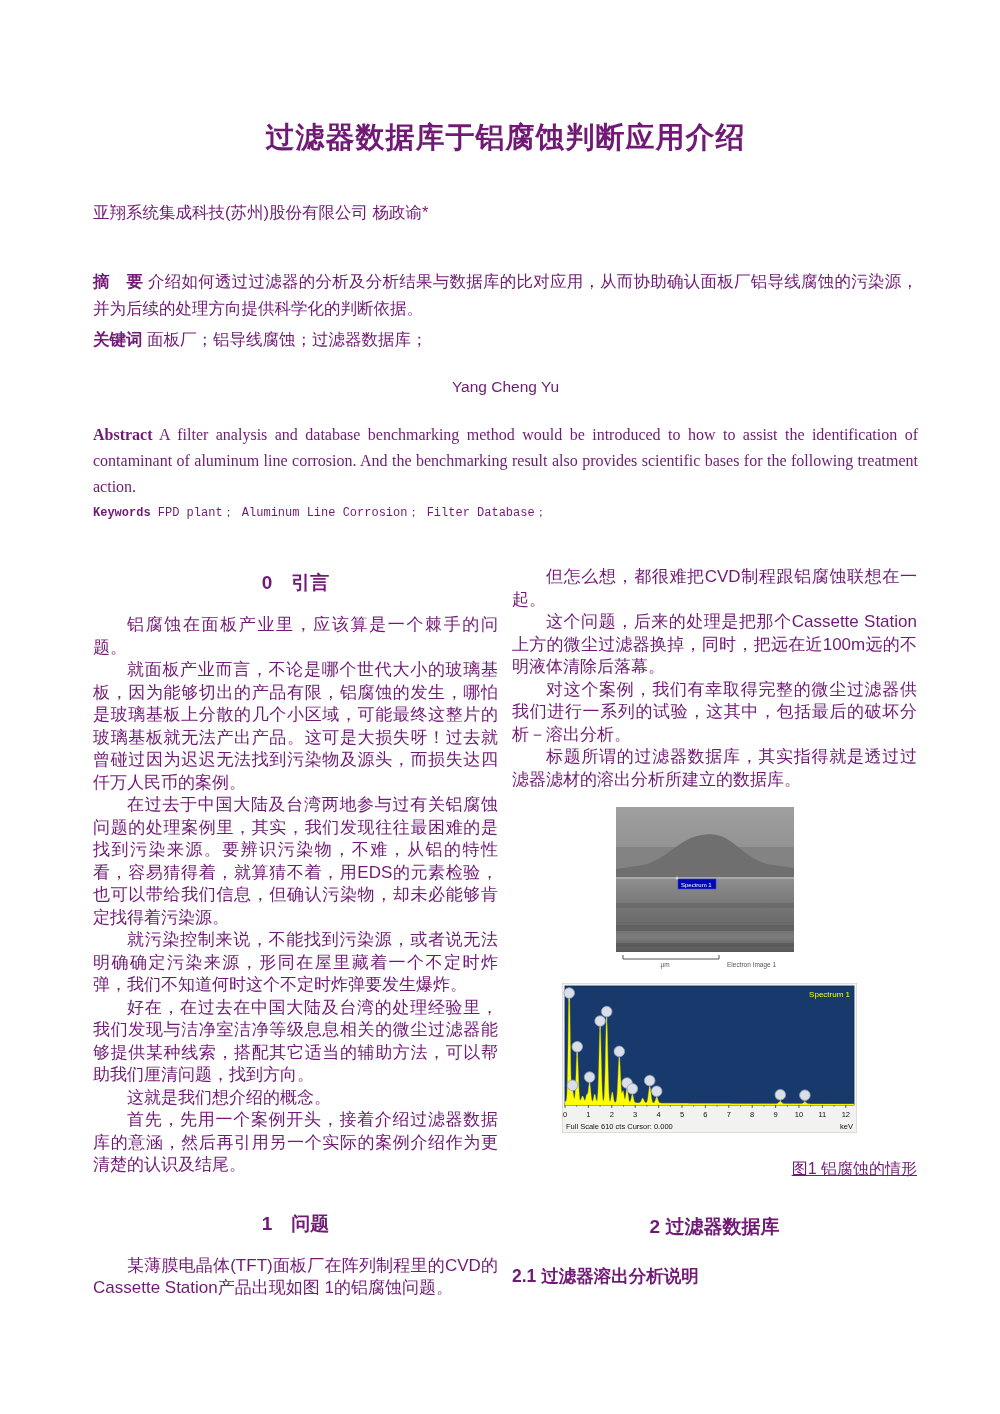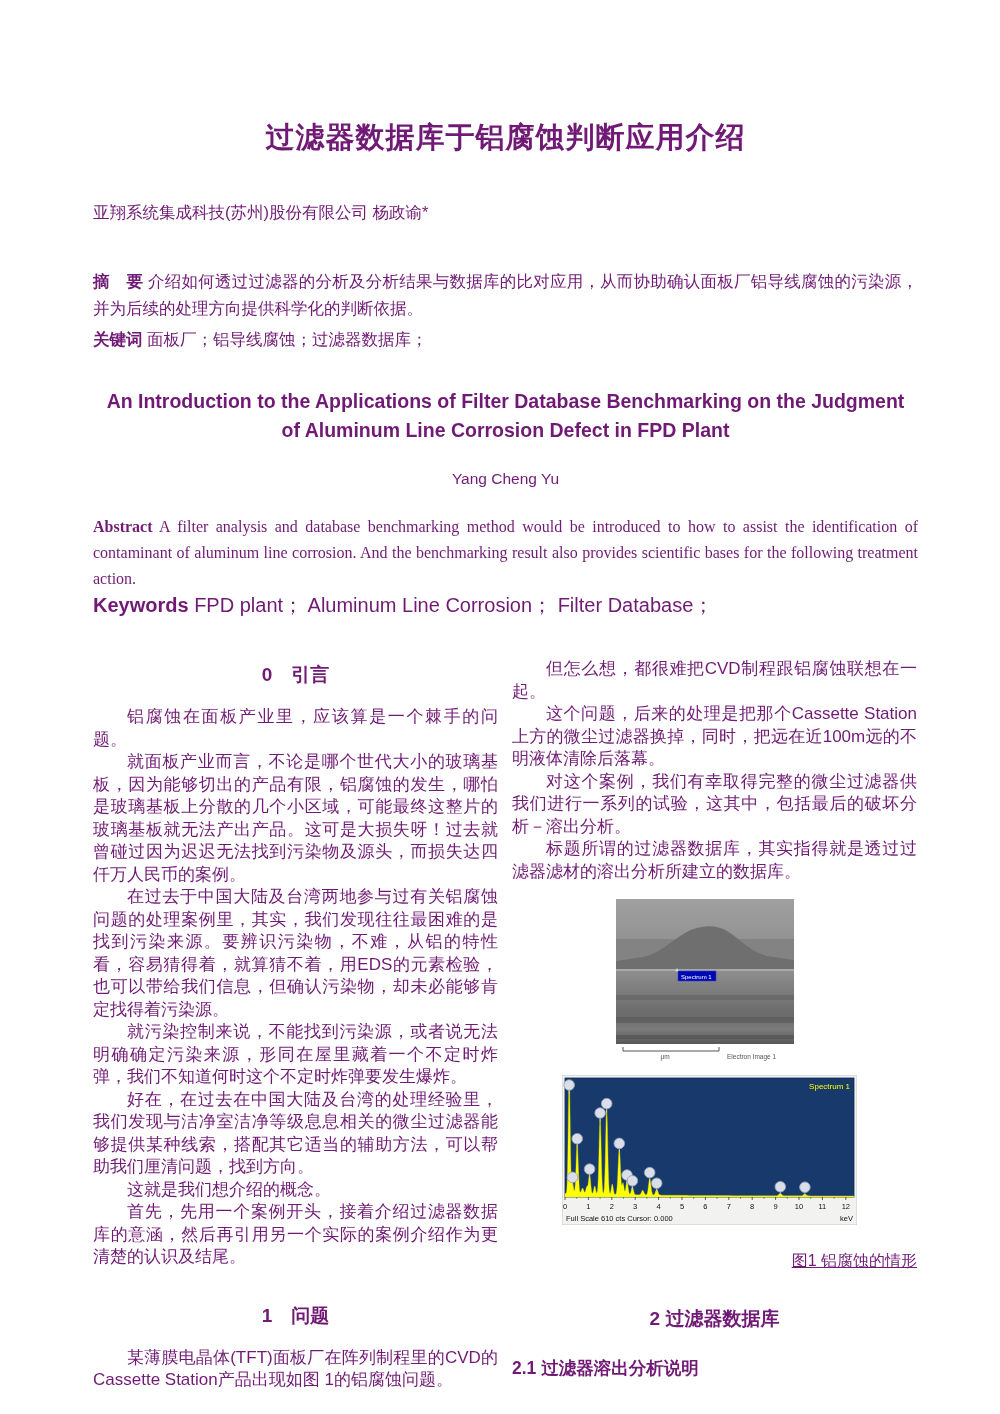--- a/index.html
+++ b/index.html
@@ -22,21 +22,21 @@
   .title-en {
     margin:34px auto 0 auto; width:810px; text-align:center;
     font-size:19.5px; font-weight:bold; line-height:29px;
   }
   .author-en { text-align:center; margin-top:25px; font-size:15.5px; }
   .abs-en {
     margin-top:26px; font-family:"Liberation Serif", serif;
     font-size:16px; line-height:26px; text-align:justify;
   }
   .abs-en .lbl { font-weight:bold; }
-  .kw-en { font-family:Liberation Sans, sans-serif; font-size:20px; line-height:26px; }
+  .kw-en { font-family:Liberation Mono, monospace; font-size:12px; line-height:26px; }
   .kw-en .lbl { font-weight:bold; }
   .columns { display:flex; gap:14px; margin-top:40px; }
   .col { width:405px; }
   .h-sec { font-size:19px; font-weight:bold; margin:4px 0 18px 0;text-align:center; }
   .h-sec.later { margin-top:34px; }
   .h-subsec { font-size:17.5px; font-weight:bold; margin:24px 0 0 0; }
   p.cjk {
     font-size:17px; line-height:22.5px; text-align:justify;
     text-indent:2em; margin:0; word-break:break-all;
   }
@@ -59,21 +59,20 @@
     <div class="abs-block">
       <span class="lbl">摘　要</span>
       <span>介绍如何透过过滤器的分析及分析结果与数据库的比对应用，从而协助确认面板厂铝导线腐蚀的污染源，并为后续的处理方向提供科学化的判断依据。</span>
     </div>
 
     <div class="kw-line">
       <span class="lbl">关键词</span>
       <span>面板厂；铝导线腐蚀；过滤器数据库；</span>
     </div>
 
-    <div class="title-en">An Introduction to the Applications of Filter Database Benchmarking on the Judgment of Aluminum Line Corrosion Defect in FPD Plant</div>
 
     <div class="author-en">Yang Cheng Yu</div>
 
     <div class="abs-en">
       <span class="lbl">Abstract</span>
       <span>A filter analysis and database benchmarking method would be introduced to how to assist the identification of contaminant of aluminum line corrosion.  And the benchmarking result also provides scientific bases for the following treatment action.</span>
       <div class="kw-en">
         <span class="lbl">Keywords</span>
         <span>FPD plant；  Aluminum Line Corrosion；  Filter Database；</span>
       </div>

